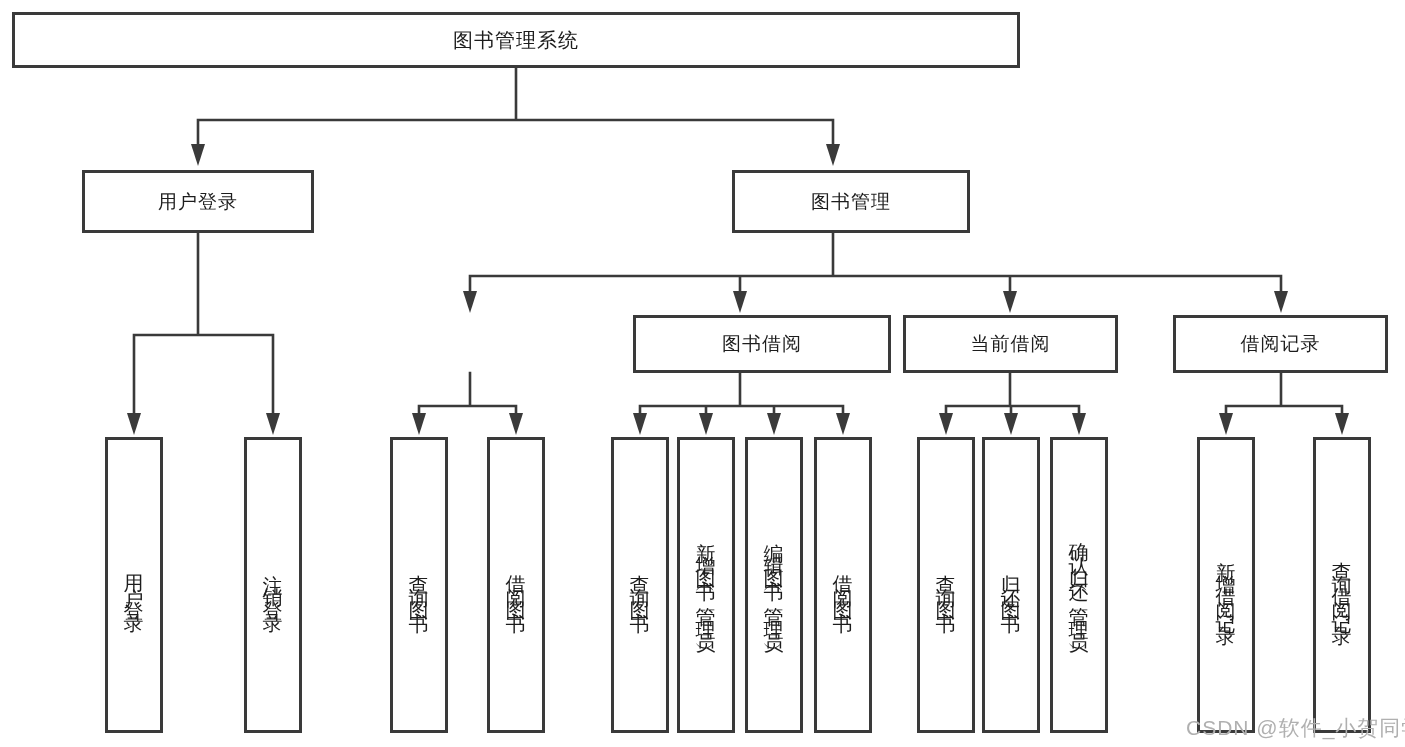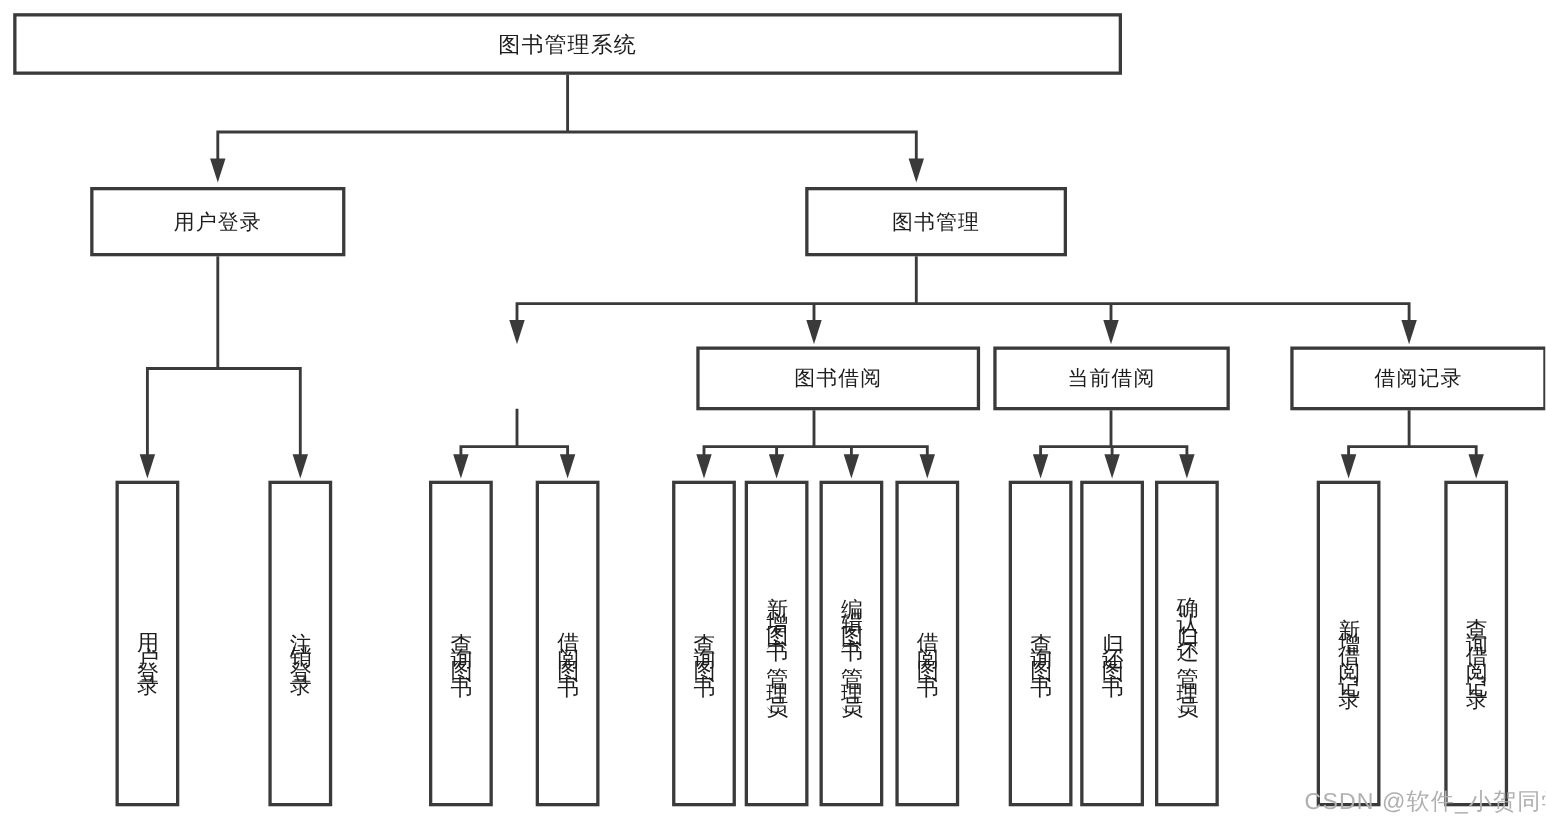--- a/index.html
+++ b/index.html
@@ -98,21 +98,21 @@
     </g>
   </svg>
 
   <div class="box root" style="left:12px;top:12px;width:1008px;height:56px;">图书管理系统</div>
 
   <div class="box" style="left:82px;top:170px;width:232px;height:63px;">用户登录</div>
   <div class="box" style="left:714px;top:170px;width:238px;height:63px;margin-left:18px;">图书管理</div>
 
   <div class="box" style="left:633px;top:315px;width:258px;height:58px;">图书借阅</div>
   <div class="box" style="left:903px;top:315px;width:215px;height:58px;">当前借阅</div>
-  <div class="box" style="left:1173px;top:315px;width:233px;height:58px;">借阅记录</div>
+  <div class="box" style="left:1173px;top:315px;width:215px;height:58px;">借阅记录</div>
 
   <div class="leaf" style="left:105px;">
     <span class="vtext">用户登录</span>
   </div>
   <div class="leaf" style="left:244px;">
     <span class="vtext">注销登录</span>
   </div>
 
   <div class="leaf" style="left:390px;">
     <span class="vtext">查询图书</span>

